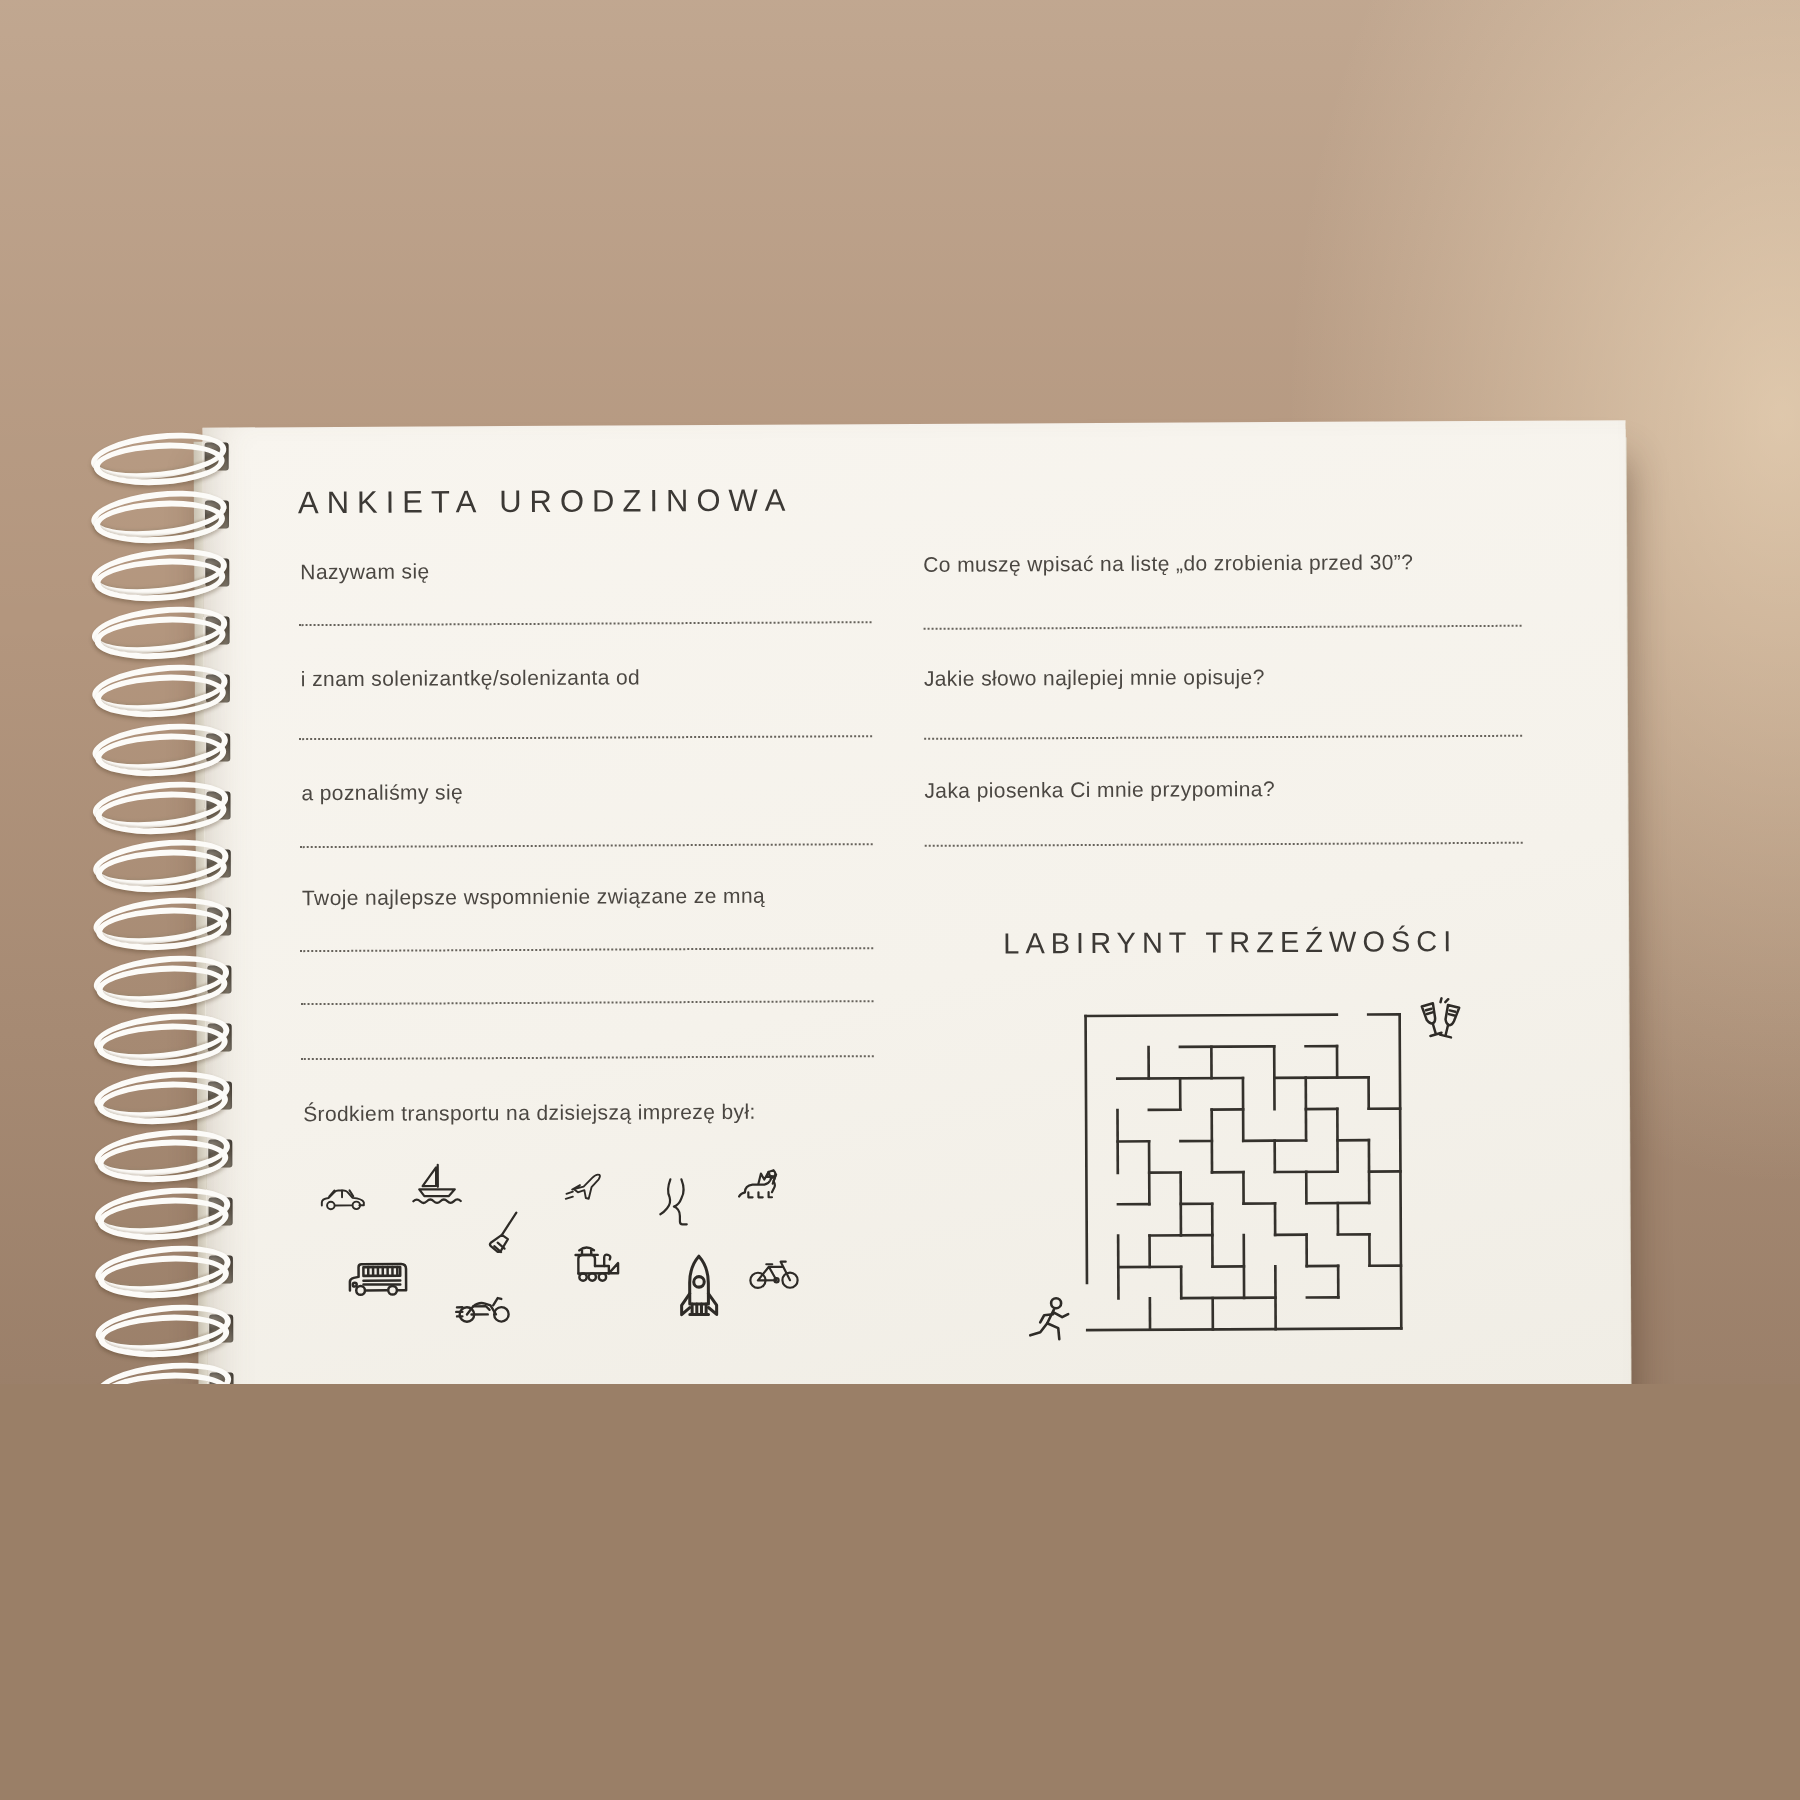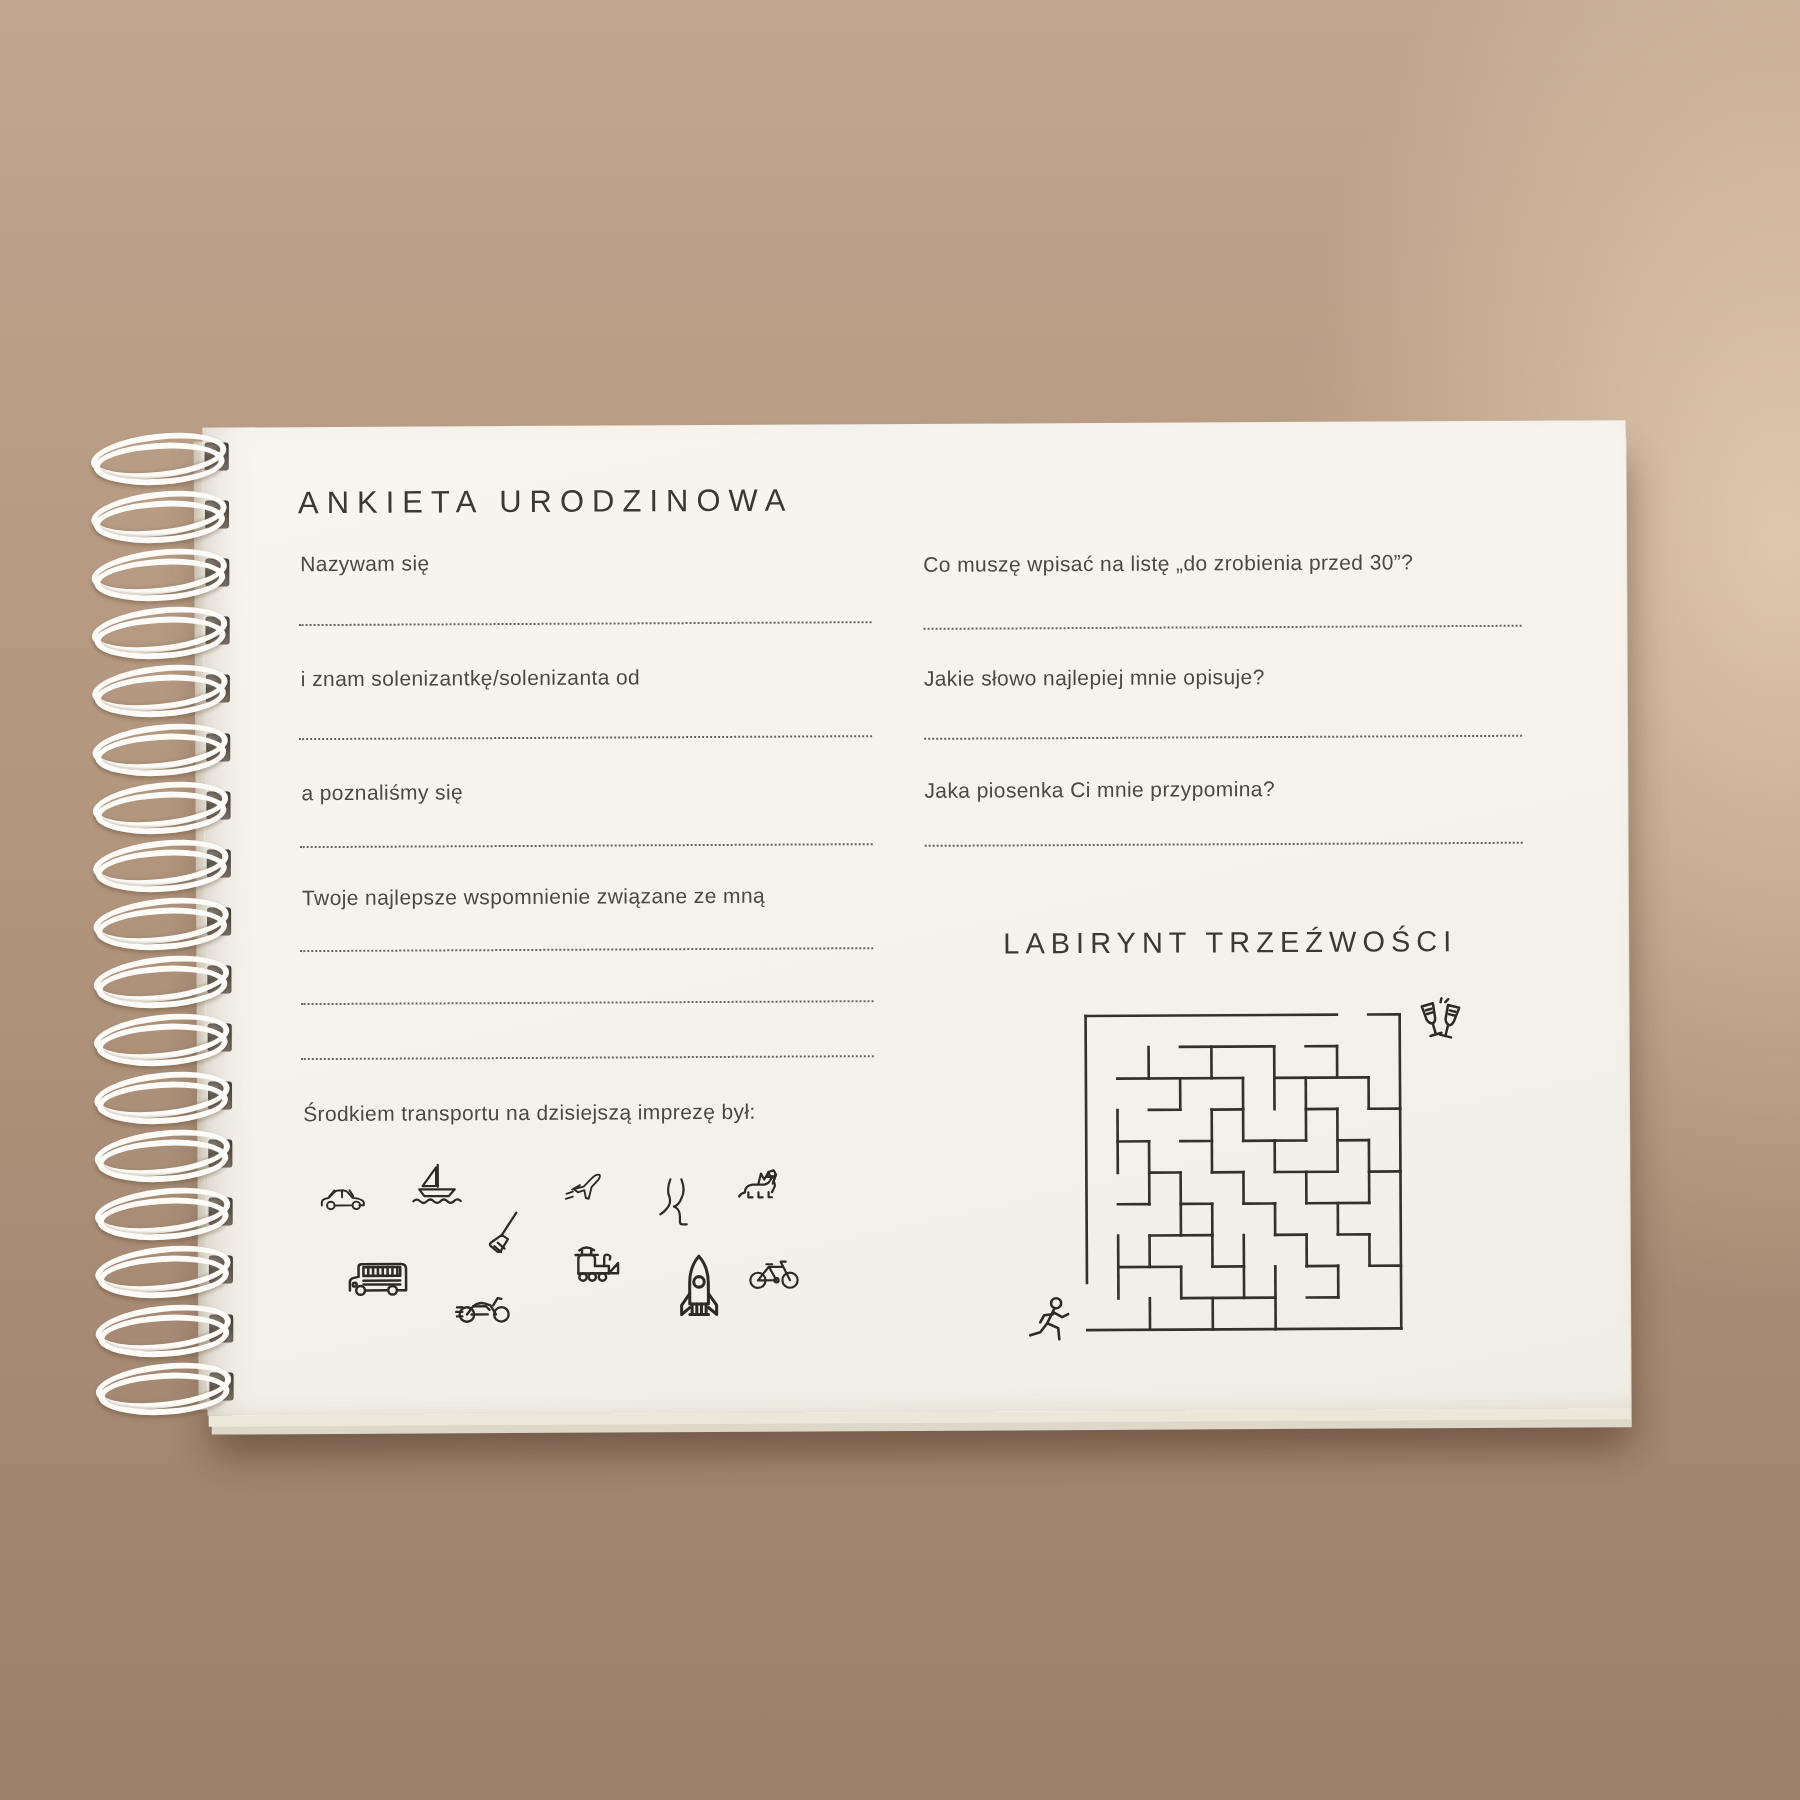--- a/index.html
+++ b/index.html
@@ -1,17 +1,17 @@
 <!DOCTYPE html>
 <html><head>
 <meta charset="utf-8">
 <style>
   html,body{margin:0;padding:0;background:#9a7f67;}
   .scene{
-    position:relative;width:1800px;height:1800px;overflow:hidden;
+    position:relative;width:1800px;height:1384px;overflow:hidden;
     font-family:"Liberation Sans",sans-serif;
     background:
       radial-gradient(900px 1400px at 99% 30%, rgba(255,236,205,0.55), rgba(255,236,205,0) 55%),
       linear-gradient(to bottom, rgba(255,244,226,0.18) 0%, rgba(255,244,226,0.05) 30%, rgba(0,0,0,0) 45%, rgba(58,38,24,0.20) 100%),
       radial-gradient(160% 150% at 48% 42%, rgba(0,0,0,0) 55%, rgba(56,36,22,0.30) 100%),
       #b3967e;
   }
   .notebook{position:absolute;left:0;top:0;width:1800px;height:1800px;
     transform:rotate(-0.3deg);transform-origin:900px 900px;}
   .sheet-under2{position:absolute;left:209px;top:441px;width:1420px;height:990px;
@@ -49,21 +49,21 @@
 <div class="scene">
   <div class="notebook">
     <div class="sheet-under2"></div>
     <div class="sheet-under1"></div>
     <div class="stack-edge"></div>
 
     <div class="page">
 
       <div class="page-title" style="left:95px;top:58px">ANKIETA URODZINOWA</div>
 
-      <div class="q" style="left:97px;top:124px">Nazywam się</div>
+      <div class="q" style="left:97px;top:132px">Nazywam się</div>
       <div class="dots" style="left:95px;top:197px;width:573px"></div>
 
       <div class="q" style="left:97px;top:239px">i znam solenizantkę/solenizanta od</div>
       <div class="dots" style="left:95px;top:311px;width:573px"></div>
 
       <div class="q" style="left:97px;top:353px">a poznaliśmy się</div>
       <div class="dots" style="left:95px;top:419px;width:573px"></div>
 
       <div class="q" style="left:97px;top:458px">Twoje najlepsze wspomnienie związane ze mną</div>
       <div class="dots" style="left:95px;top:523px;width:573px"></div>

